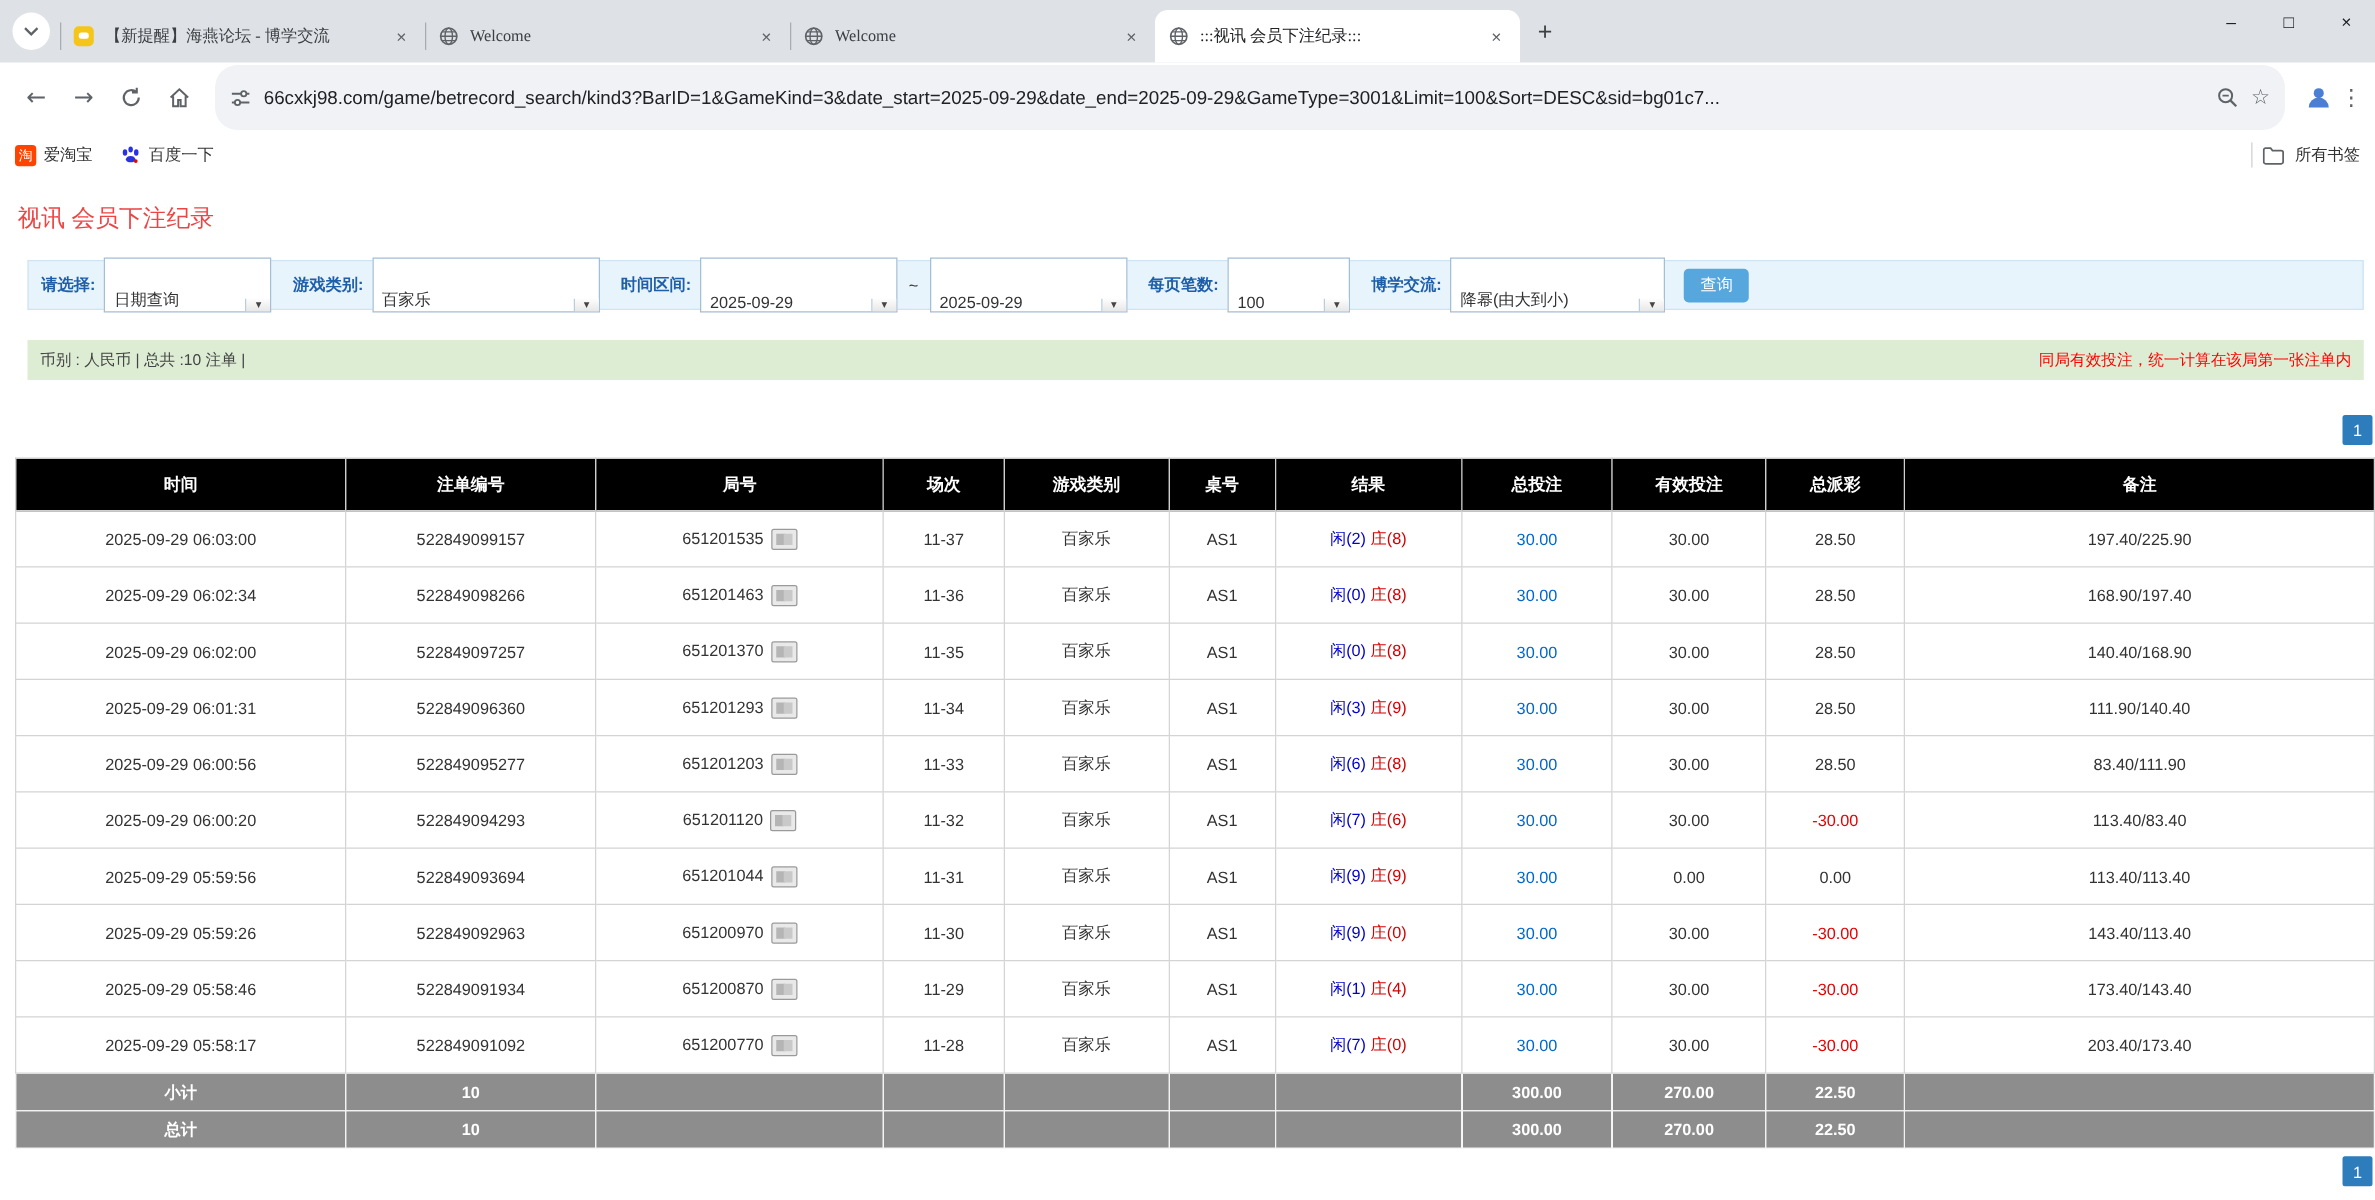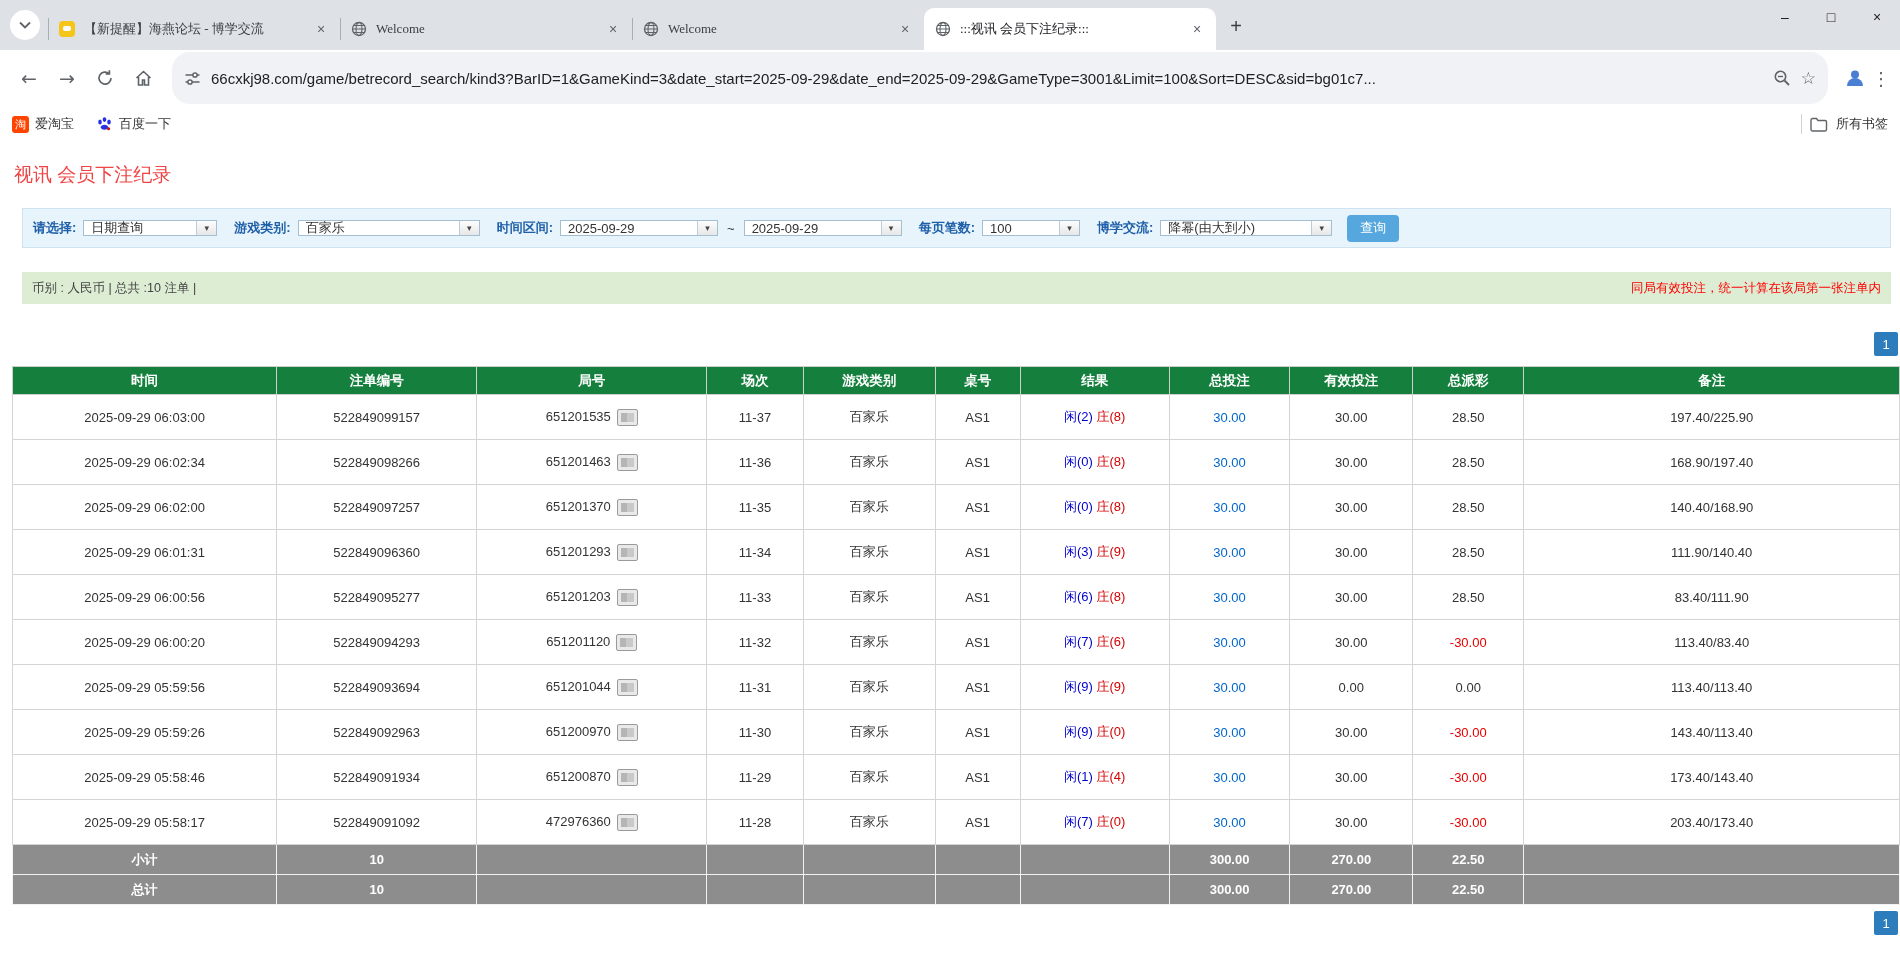--- a/index.html
+++ b/index.html
@@ -36,35 +36,35 @@
   .bm-ico-taobao { width:17px; height:17px; border-radius:3px; background:#ff4400; color:#fff; font-size:11px; display:flex; align-items:center; justify-content:center; }
   .bm-right { margin-left:auto; display:flex; align-items:center; gap:8px; }
   .bm-sep { width:1px; height:20px; background:#d0d0d0; }
 
   
   .page { background:#fff; }
   .page-title { padding:20px 0 0 14px; font-size:19px; color:#ef4444; font-weight:400; }
 
   .filterbar { margin:20px 9px 0 22px; height:40px; background:#e8f4fb; border:1px solid #cfe3f1; display:flex; align-items:center; padding:0 10px; gap:7px; font-size:13px; }
   .f-label { color:#1f5fa9; font-weight:bold; white-space:nowrap; }
-  .combo { display:inline-flex; height:16px; border:1px solid #a4bed4; background:#fff; }
+  .combo { display:inline-flex; height:44px; border:1px solid #a4bed4; background:#fff;align-items:flex-end; }
   .combo-text { display:flex; align-items:center; padding:0 7px; font-size:13px; color:#333; white-space:nowrap; }
   .combo-arrow { width:20px; border-left:1px solid #b9cedd; background:linear-gradient(#fdfdfd,#e7e7e7); display:flex; align-items:center; justify-content:center; font-size:9px; color:#444; cursor:pointer; font-family:"DejaVu Sans",sans-serif; }
   .tilde { color:#333; padding:0 2px; }
   .search-btn { margin-left:8px; height:27px; padding:0 13px; background:#56a7dd; color:#fff; border:none; border-radius:4px; font-size:13px; cursor:pointer; }
 
   .summarybar { margin:24px 9px 0 22px; height:32px; background:#ddedd3; display:flex; align-items:center; padding:0 10px; font-size:12.5px; color:#444; }
   .summary-right { margin-left:auto; color:#f00; }
 
   .pager { display:flex; justify-content:flex-end; margin-top:28px; padding-right:2px; }
   .pager.bottom { margin-top:6px; }
   .page-num { width:24px; height:24px; background:#2d7dbd; color:#fff; font-size:13px; display:flex; align-items:center; justify-content:center; border-radius:2px; cursor:pointer; }
 
   table.bet { margin:10px 0 0 12px; width:1888px; border-collapse:collapse; table-layout:fixed; }
-  table.bet th { background:#15803d; color:#fff; font-size:13.5px; font-weight:bold; height:28px; border:1px solid #cfcfcf; }
+  table.bet th { background:#000000; color:#fff; font-size:13.5px; font-weight:bold; height:42px; border:1px solid #cfcfcf; }
   table.bet td { height:45px; border:1px solid #d4d4d4; text-align:center; font-size:13px; color:#333; overflow:hidden; }
   tr.foot td { background:#8d8d8d; color:#fff; height:30px; font-weight:bold; border-color:#f2f2f2; }
   .player { color:#0000cc; }
   .banker { color:#d40000; }
   .betlink { color:#0066cc; text-decoration:none; cursor:pointer; }
   .neg { color:#e60000; }
   .round-num { vertical-align:middle; }
   .round-icon { display:inline-block; vertical-align:middle; margin-left:6px; width:21px; height:17px; border:1px solid #9a9a9a; border-radius:2px; background:#e9e9e9; position:relative; cursor:pointer; }
   .round-icon::before { content:""; position:absolute; left:3px; top:3px; width:7px; height:9px; background:#b5b5b5; }
   .round-icon::after { content:""; position:absolute; right:3px; top:3px; width:7px; height:9px; background:#c9c9c9; }
@@ -393,21 +393,21 @@
             <td>AS1</td>
             <td><span class="player">闲(1)</span> <span class="banker">庄(4)</span></td>
             <td><a class="betlink">30.00</a></td>
             <td>30.00</td>
             <td><span class="neg">-30.00</span></td>
             <td>173.40/143.40</td>
           </tr>
           <tr>
             <td>2025-09-29 05:58:17</td>
             <td>522849091092</td>
-            <td><span class="round-num">472976360</span><span class="round-icon"></span></td>
+            <td><span class="round-num">651200770</span><span class="round-icon"></span></td>
             <td>11-28</td>
             <td>百家乐</td>
             <td>AS1</td>
             <td><span class="player">闲(7)</span> <span class="banker">庄(0)</span></td>
             <td><a class="betlink">30.00</a></td>
             <td>30.00</td>
             <td><span class="neg">-30.00</span></td>
             <td>203.40/173.40</td>
           </tr>
         </tbody>

